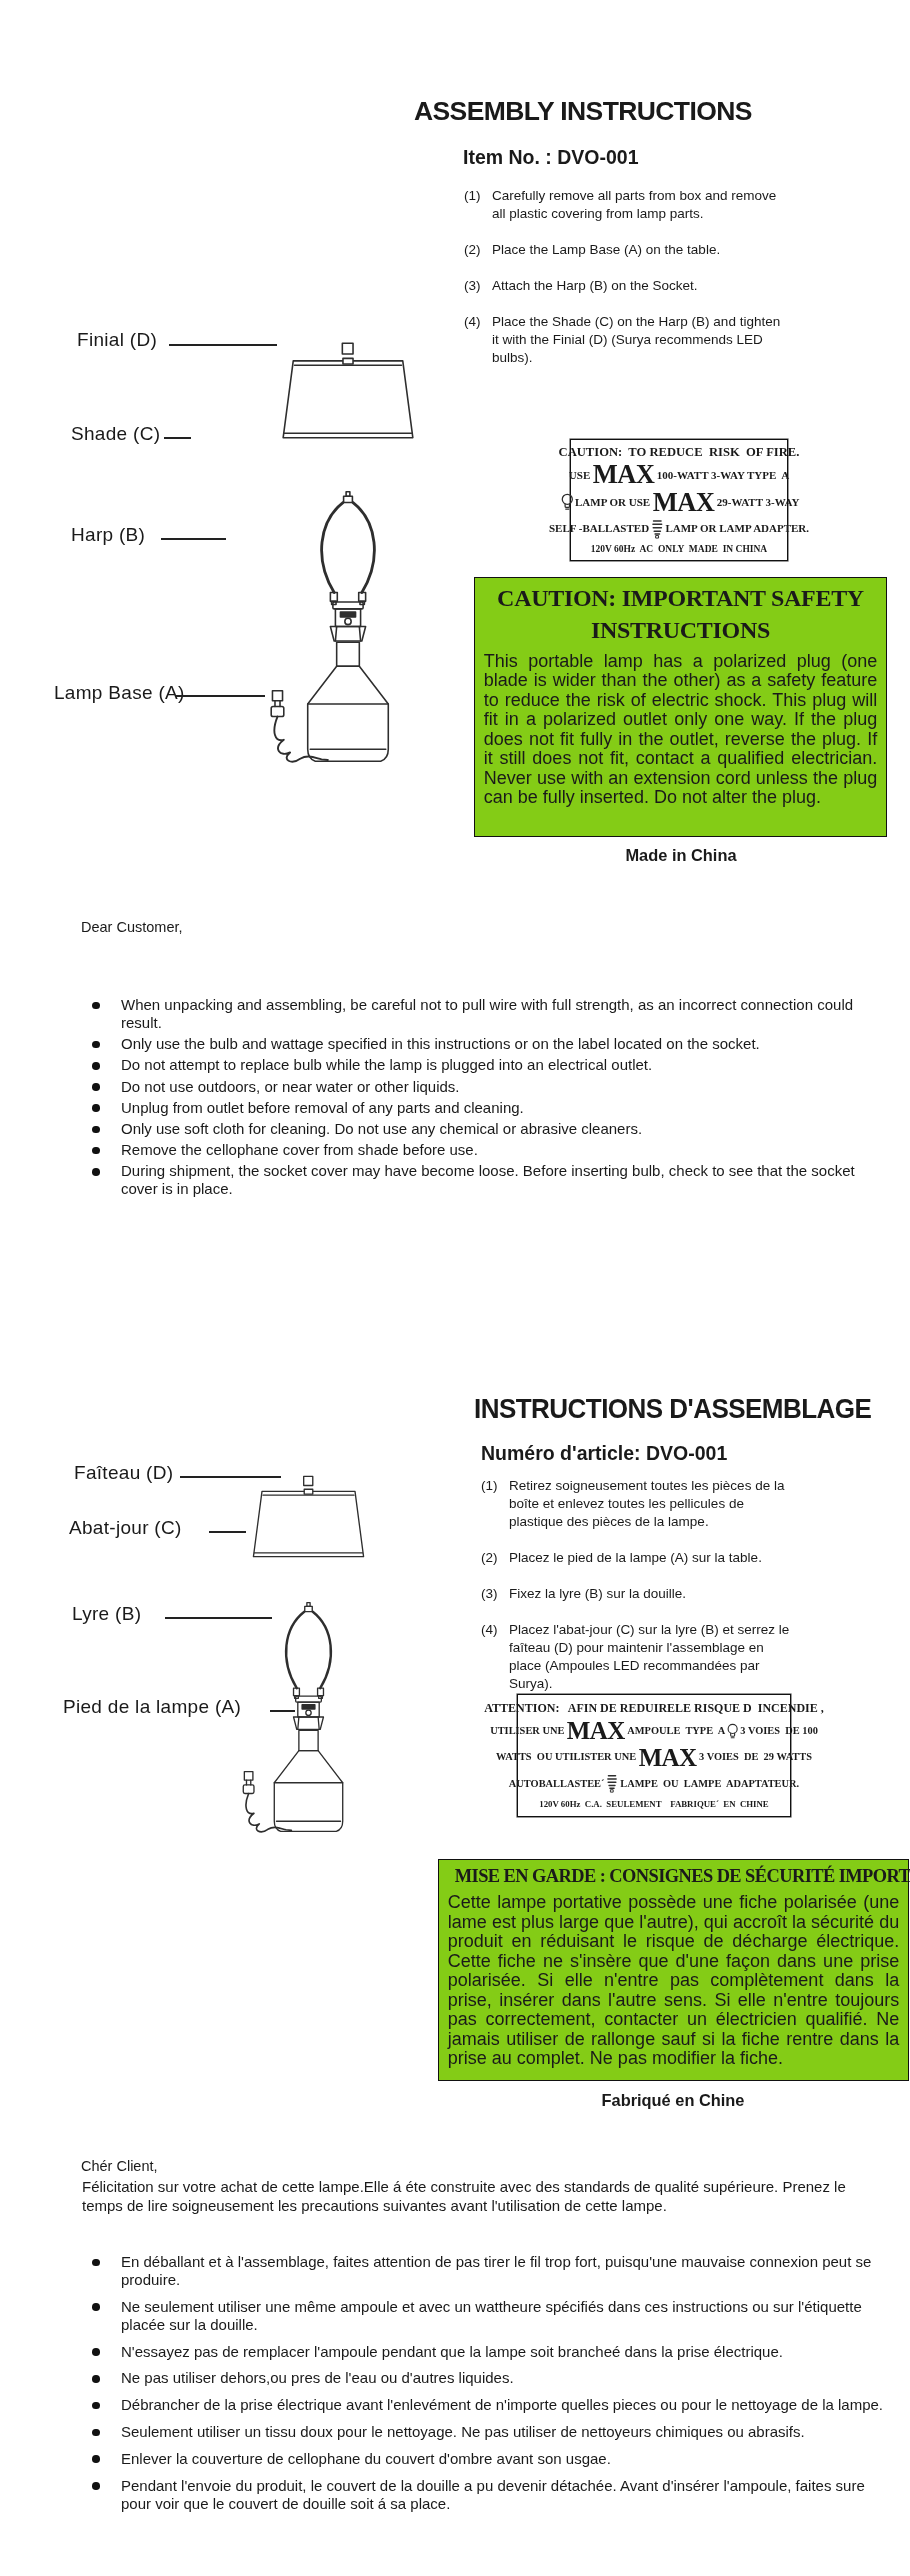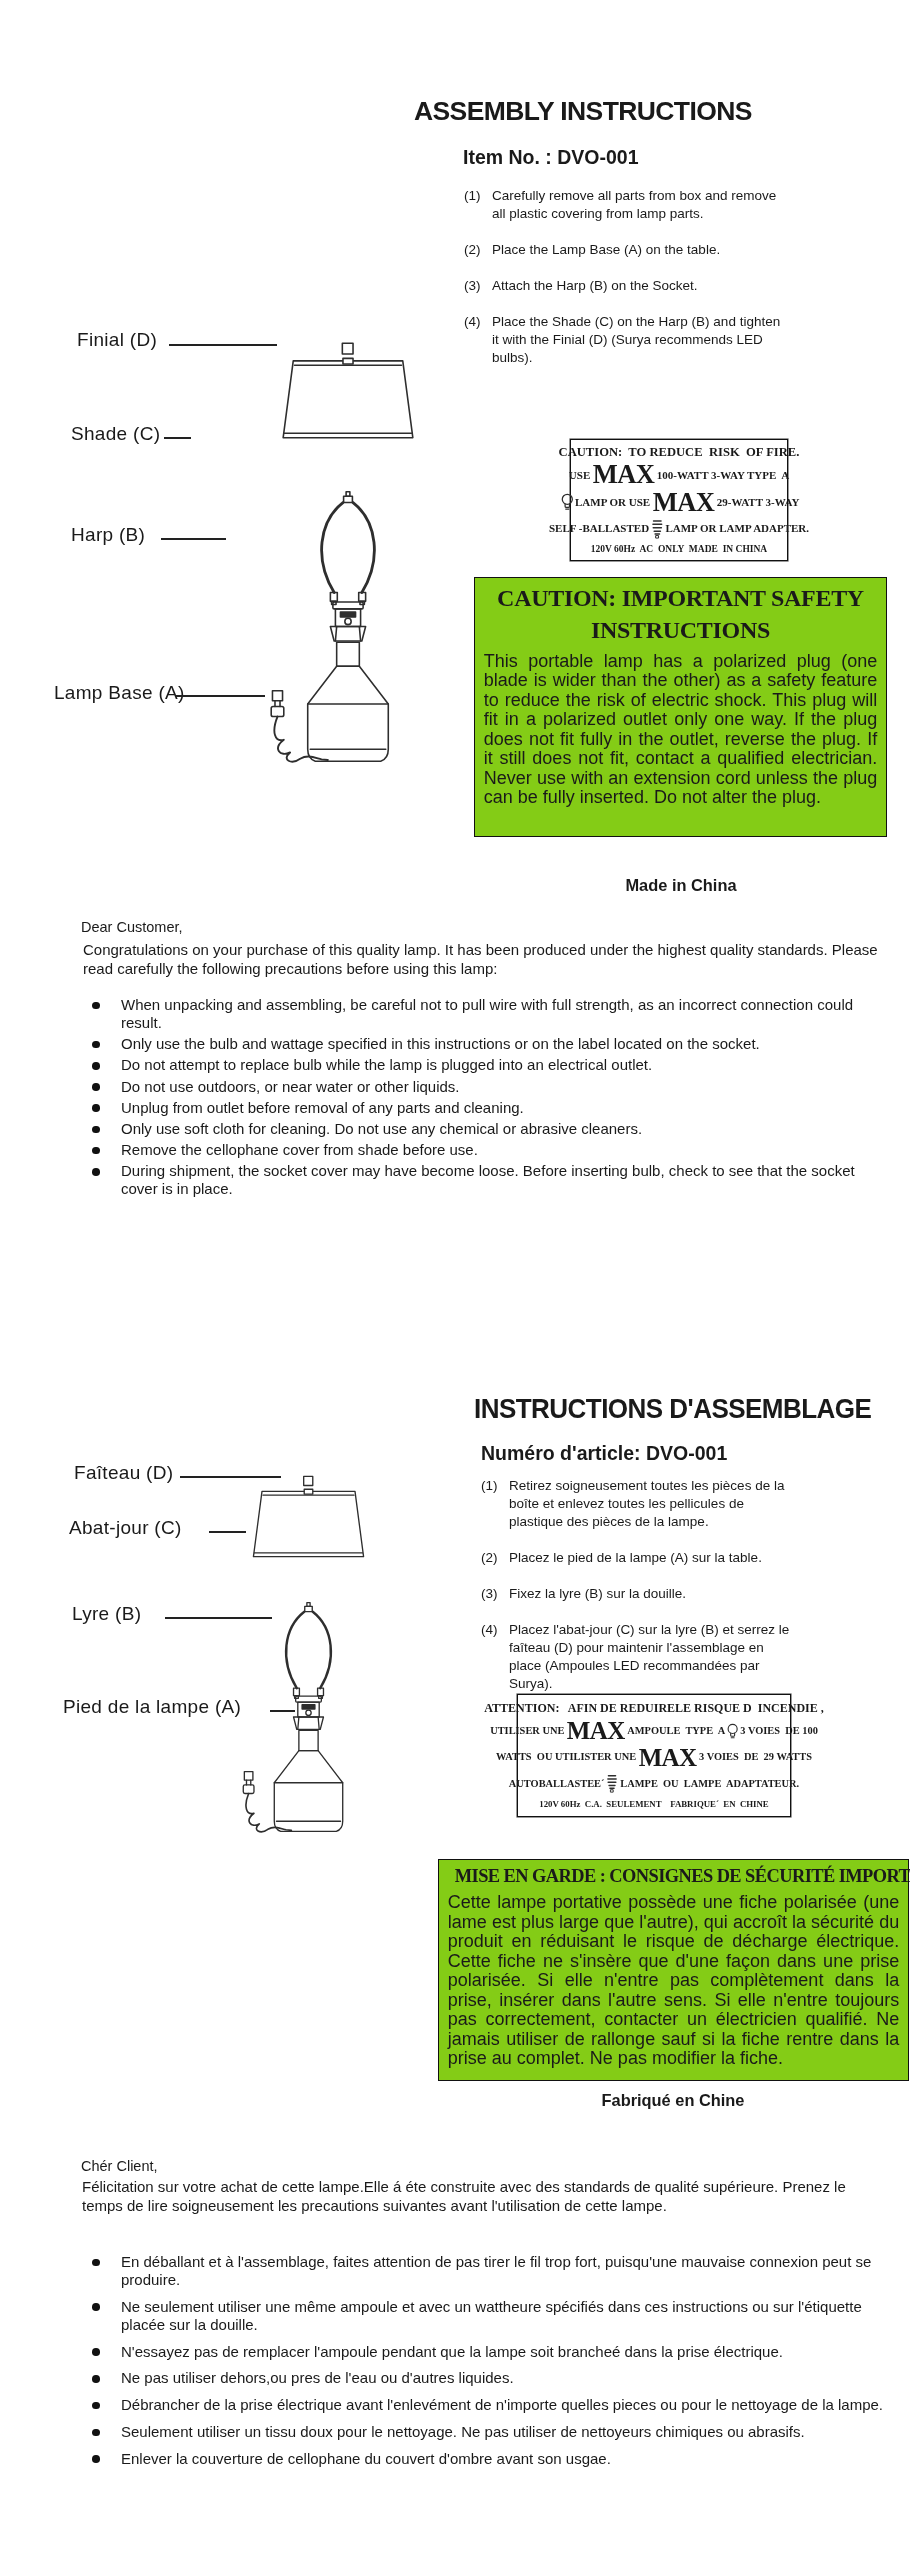--- a/index.html
+++ b/index.html
@@ -160,24 +160,23 @@
       <span class="f-sm2">LAMP OR LAMP ADAPTER.</span>
     </div>
     <div class="fire-line f-tiny">120V 60Hz  AC  ONLY  MADE  IN CHINA</div>
   </div>
 
   <div class="abs safety-box" style="left:474px;top:577px;width:413px;height:260px;">
     <div class="safety-title">CAUTION: IMPORTANT SAFETY</div>
     <div class="safety-title">INSTRUCTIONS</div>
     <div class="safety-body">This portable lamp has a polarized plug (one blade is wider than the other) as a safety feature to reduce the risk of electric shock. This plug will fit in a polarized outlet only one way. If the plug does not fit fully in the outlet, reverse the plug. If it still does not fit, contact a qualified electrician. Never use with an extension cord unless the plug can be fully inserted. Do not alter the plug.</div>
   </div>
-  <div class="abs made-in" style="left:681px;top:846px;transform:translateX(-50%);margin-top:30px;">Made in China</div>
+  <div class="abs made-in" style="left:681px;top:846px;transform:translateX(-50%);">Made in China</div>
 
   <div class="abs salutation" style="left:81px;top:919px;">Dear Customer,</div>
-  <div class="abs intro" style="left:83px;top:940px;width:800px;">Congratulations on your purchase of this quality lamp. It has been produced under the highest quality standards. Please read carefully the following precautions before using this lamp:</div>
   <ul class="abs plist" style="left:82px;top:996px;width:813px;">
     <li>When unpacking and assembling, be careful not to pull wire with full strength, as an incorrect connection could result.</li>
     <li>Only use the bulb and wattage specified in this instructions or on the label located on the socket.</li>
     <li>Do not attempt to replace bulb while the lamp is plugged into an electrical outlet.</li>
     <li>Do not use outdoors, or near water or other liquids.</li>
     <li>Unplug from outlet before removal of any parts and cleaning.</li>
     <li>Only use soft cloth for cleaning. Do not use any chemical or abrasive cleaners.</li>
     <li>Remove the cellophane cover from shade before use.</li>
     <li>During shipment, the socket cover may have become loose. Before inserting bulb, check to see that the socket cover is in place.</li>
   </ul>
@@ -252,16 +251,17 @@
   <div class="abs salutation" style="left:81px;top:2158px;">Chér Client,</div>
   <div class="abs intro" style="left:82px;top:2177px;width:807px;"> Félicitation sur votre achat de cette lampe.Elle á éte construite avec des standards de qualité supérieure. Prenez le temps de lire soigneusement les precautions suivantes avant l'utilisation de cette lampe.</div>
   <ul class="abs plist fr" style="left:82px;top:2253px;width:816px;">
     <li>En déballant et à l'assemblage, faites attention de pas tirer le fil trop fort, puisqu'une mauvaise connexion peut se produire.</li>
     <li>Ne seulement utiliser une même ampoule et avec un wattheure spécifiés dans ces instructions ou sur l'étiquette placée sur la douille.</li>
     <li>N'essayez pas de remplacer l'ampoule pendant que la lampe soit brancheé dans la prise électrique.</li>
     <li>Ne pas utiliser dehors,ou pres de l'eau ou d'autres liquides.</li>
     <li>Débrancher de la prise électrique avant l'enlevément de n'importe quelles  pieces ou pour le nettoyage de la lampe.</li>
     <li>Seulement utiliser un tissu doux pour le nettoyage. Ne pas utiliser de nettoyeurs chimiques ou abrasifs.</li>
     <li>Enlever la couverture de cellophane du couvert d'ombre avant son usgae.</li>
+    <li>Pendant l'envoie du produit, le couvert de la douille a pu devenir détachée. Avant d'insérer l'ampoule, faites sure pour voir que le couvert de douille soit á sa place.</li>
   </ul>
 
 </div>
 
 
 </body></html>

